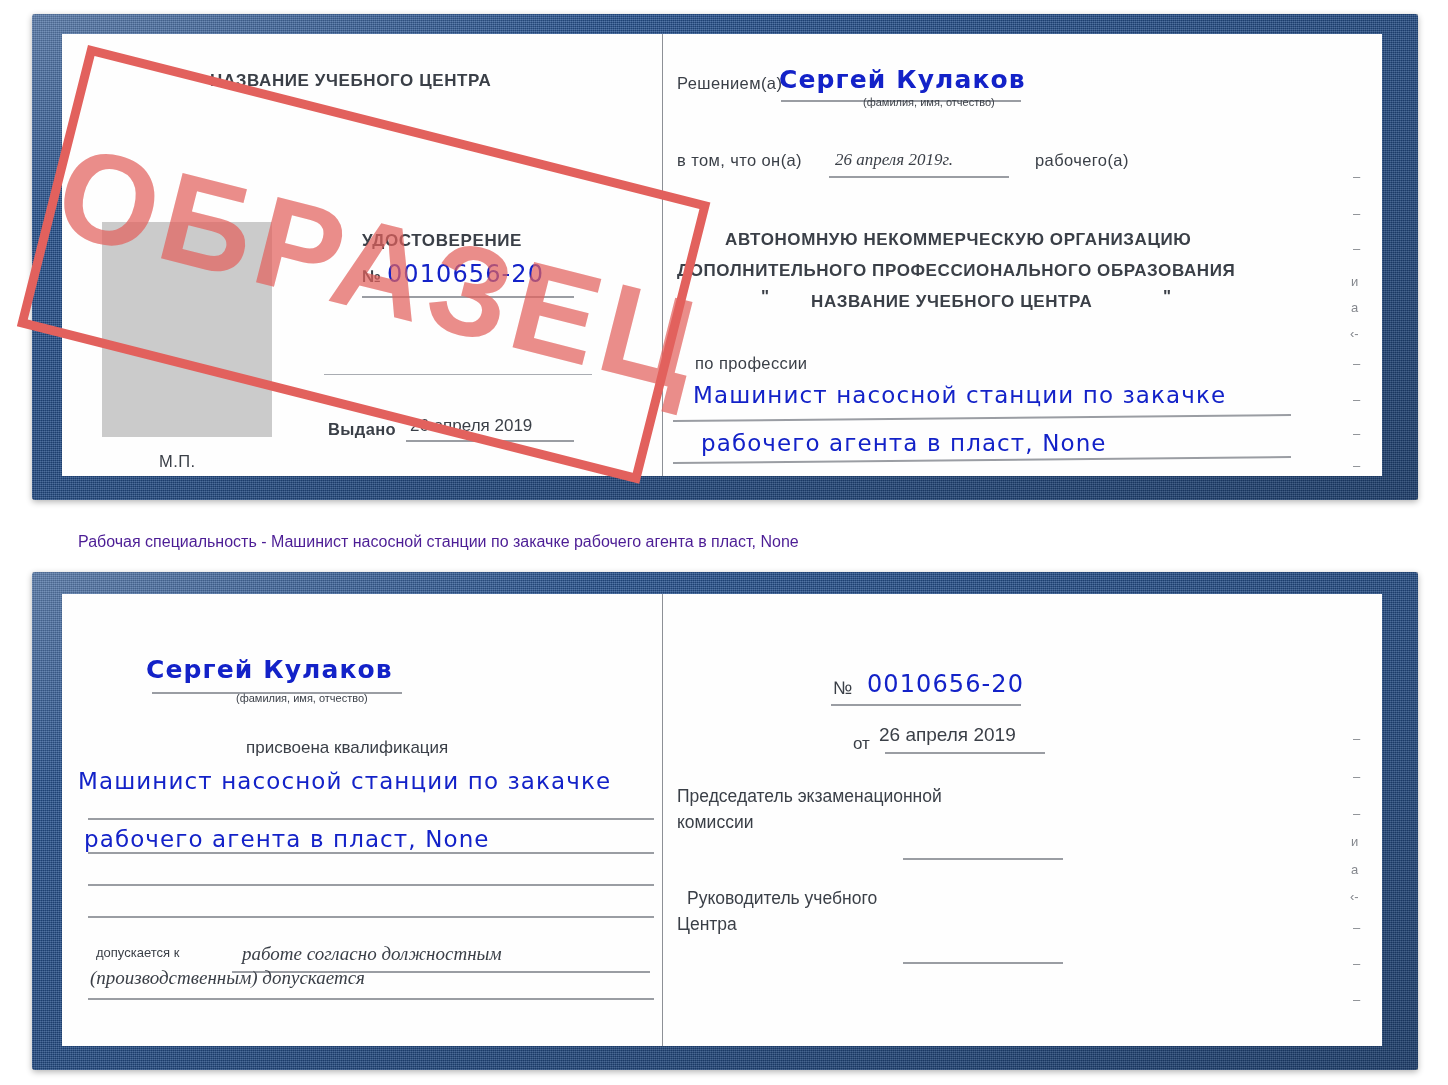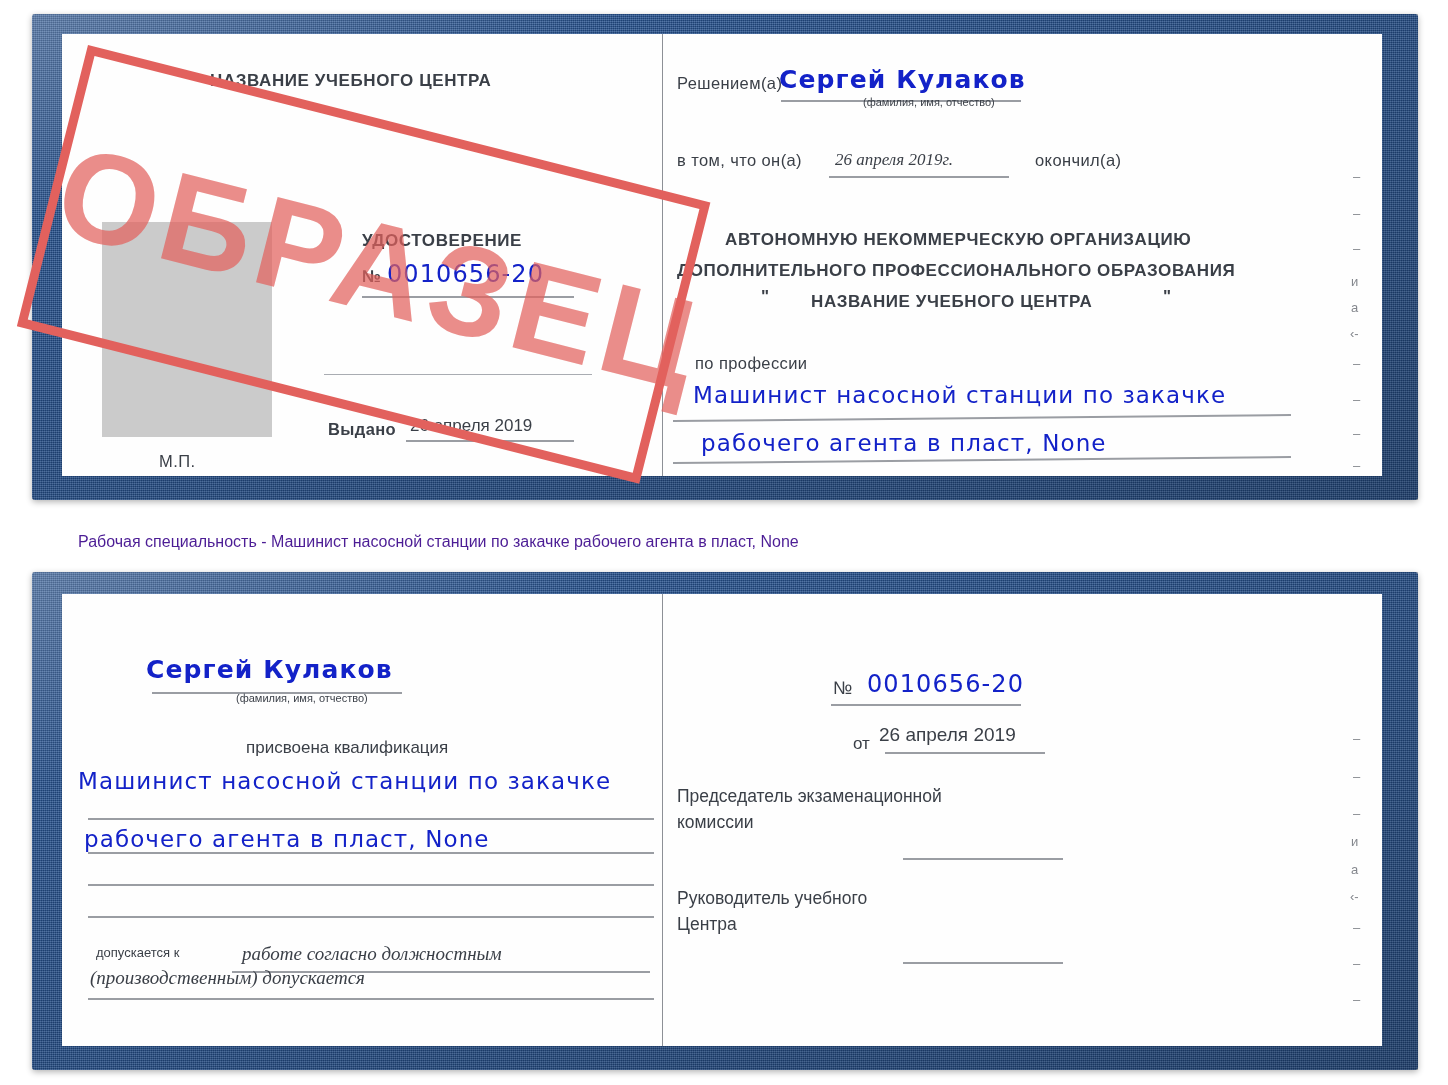--- a/index.html
+++ b/index.html
@@ -164,21 +164,21 @@
 
   <div class="page right" style="width:719px;">
     <div class="t cap" style="left:14px; top:40px;">Решением(а)</div>
     <div class="t hand-cursive" style="left:116px; top:32px; font-size:25px; font-weight:700;">Сергей Кулаков</div>
     <div class="rule" style="left:118px; top:66px; width:240px;"></div>
     <div class="t small" style="left:200px; top:62px;">(фамилия, имя, отчество)</div>
 
     <div class="t cap" style="left:14px; top:117px;">в том, что он(а)</div>
     <div class="t typed-italic" style="left:172px; top:116px; font-size:17px;">26 апреля 2019г.</div>
     <div class="rule" style="left:166px; top:142px; width:180px;"></div>
-    <div class="t cap" style="left:372px; top:117px;">окончил(а)</div>
+    <div class="t cap" style="left:372px; top:117px;">рабочего(а)</div>
 
     <div class="t cap-b" style="left:62px; top:196px;">АВТОНОМНУЮ НЕКОММЕРЧЕСКУЮ ОРГАНИЗАЦИЮ</div>
     <div class="t cap-b" style="left:14px; top:227px;">ДОПОЛНИТЕЛЬНОГО ПРОФЕССИОНАЛЬНОГО ОБРАЗОВАНИЯ</div>
     <div class="t cap-b" style="left:98px; top:253px;">"</div>
     <div class="t cap-b" style="left:148px; top:258px;">НАЗВАНИЕ УЧЕБНОГО ЦЕНТРА</div>
     <div class="t cap-b" style="left:500px; top:253px;">"</div>
 
     <div class="t cap" style="left:32px; top:320px;">по профессии</div>
 
     <div class="t hand-cursive" style="left:30px; top:348px; font-size:23px;">Машинист насосной станции по закачке</div>
@@ -244,21 +244,21 @@
     <div class="rule" style="left:168px; top:110px; width:190px;"></div>
 
     <div class="t" style="left:190px; top:140px; font-size:17px;">от</div>
     <div class="t" style="left:216px; top:130px; font-size:19px;">26 апреля 2019</div>
     <div class="rule" style="left:222px; top:158px; width:160px;"></div>
 
     <div class="t" style="left:14px; top:192px; font-size:17.5px;">Председатель экзаменационной</div>
     <div class="t" style="left:14px; top:218px; font-size:17.5px;">комиссии</div>
     <div class="rule" style="left:240px; top:264px; width:160px;"></div>
 
-    <div class="t" style="left:14px; top:294px; font-size:17.5px;">Руководитель учебного</div>
+    <div class="t" style="left:24px; top:294px; font-size:17.5px;">Руководитель учебного</div>
     <div class="t" style="left:14px; top:320px; font-size:17.5px;">Центра</div>
     <div class="rule" style="left:240px; top:368px; width:160px;"></div>
 
     <span class="artifact" style="left:690px; top:137px;">–</span>
     <span class="artifact" style="left:690px; top:175px;">–</span>
     <span class="artifact" style="left:690px; top:212px;">–</span>
     <span class="artifact" style="left:688px; top:240px;">и</span>
     <span class="artifact" style="left:688px; top:268px;">а</span>
     <span class="artifact" style="left:687px; top:295px;">‹-</span>
     <span class="artifact" style="left:690px; top:326px;">–</span>

